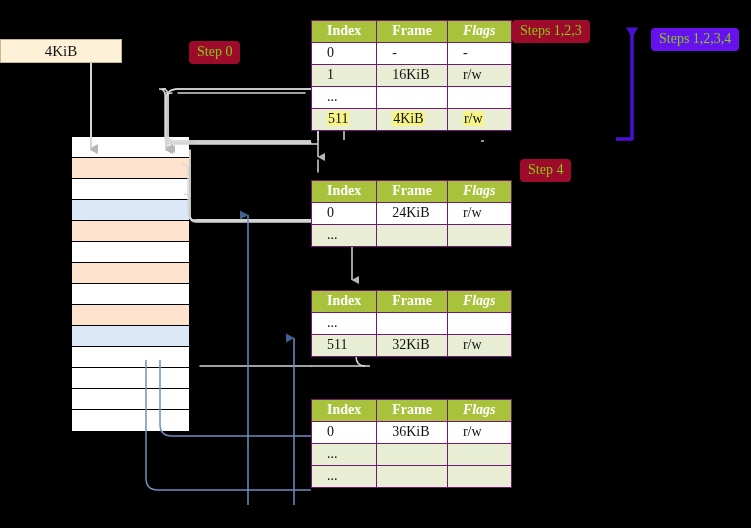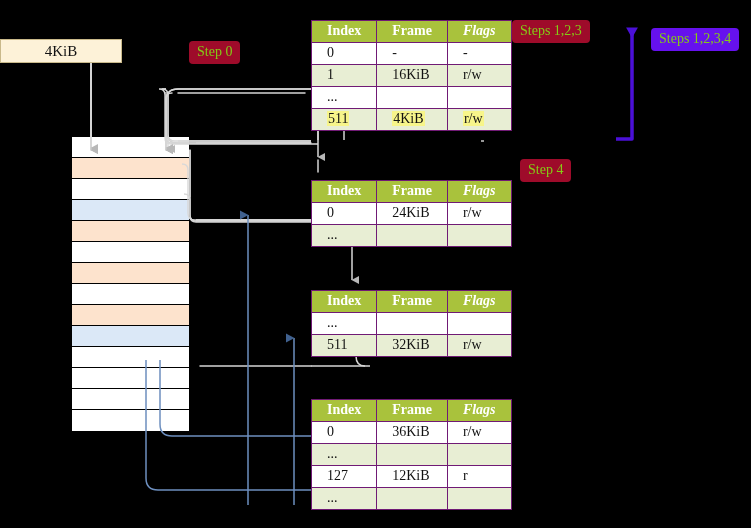--- a/index.html
+++ b/index.html
@@ -270,24 +270,19 @@
       <tr class="r-white">
         <td class="c0">0</td>
         <td class="c1">36KiB</td>
         <td class="c2">r/w</td>
       </tr>
       <tr class="r-tint">
         <td class="c0">...</td>
         <td class="c1"></td>
         <td class="c2"></td>
       </tr>
-      <tr class="r-white">
-        <td class="c0">127</td>
-        <td class="c1">12KiB</td>
-        <td class="c2">r</td>
-      </tr>
       <tr class="r-tint">
         <td class="c0">...</td>
         <td class="c1"></td>
         <td class="c2"></td>
       </tr>
     </tbody>
   </table>
 
 </body></html>

